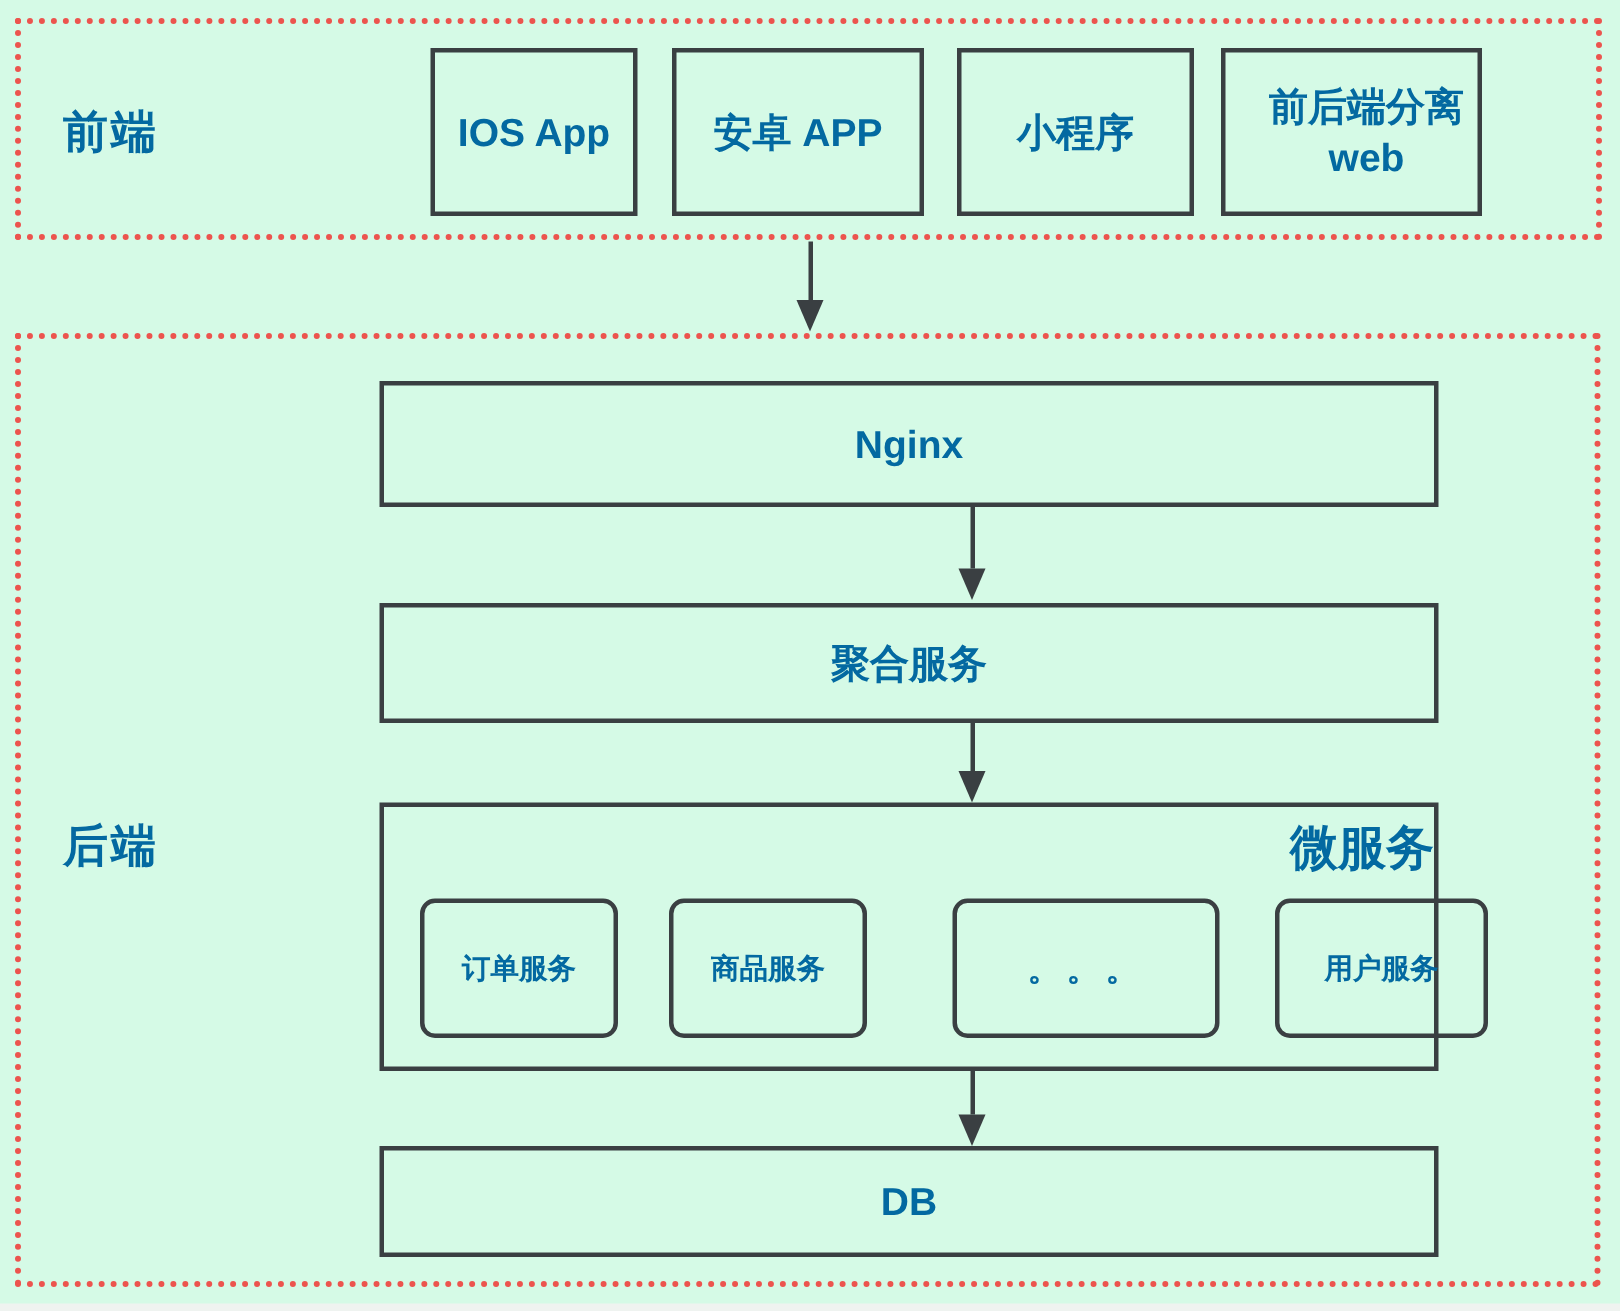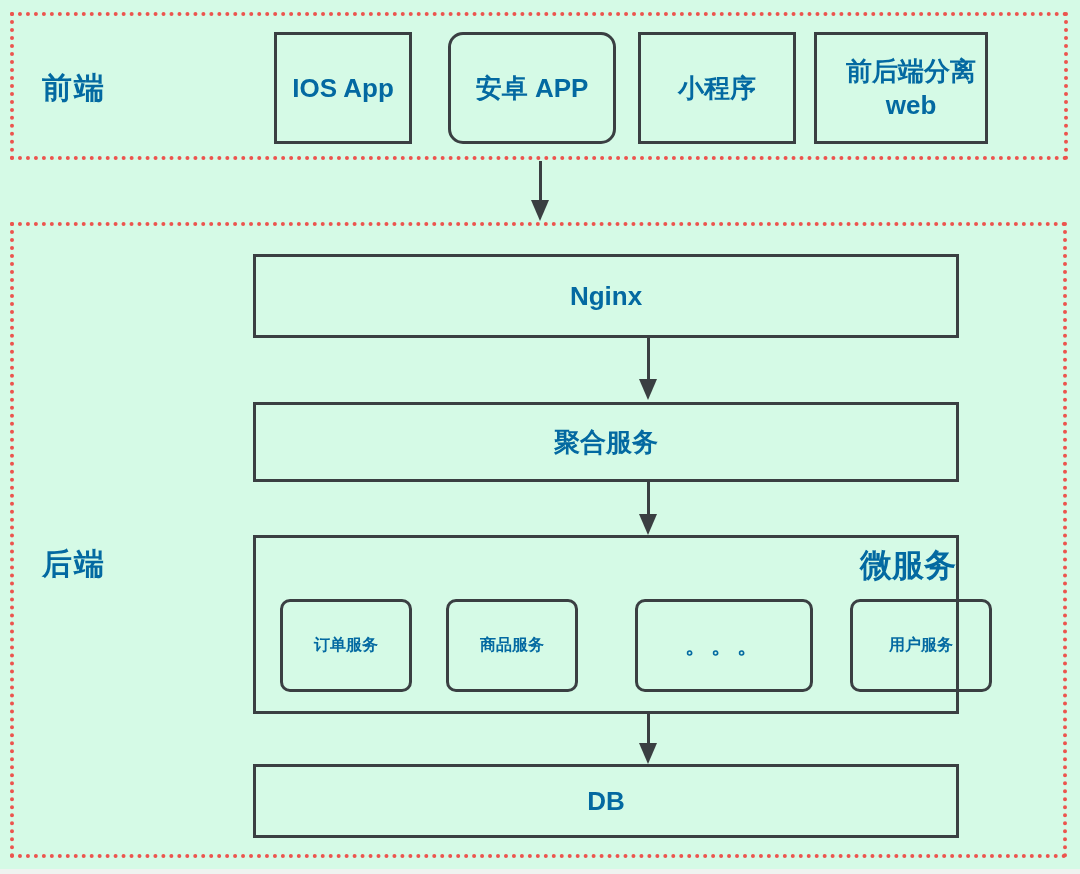--- a/index.html
+++ b/index.html
@@ -39,22 +39,22 @@
     box-sizing: border-box;
     display: flex;
     align-items: center;
     justify-content: center;
     text-align: center;
     font-size: 26px;
     font-weight: 600;
     line-height: 34px;
     padding: 0 8px;
   }
-  #fbox-0 { left: 260px; width: 138px; }
-  #fbox-1 { left: 434px; width: 168px; border-radius: 15px; }
+  #fbox-0 { left: 273px; width: 138px; }
+  #fbox-1 { left: 434px; width: 168px; }
   #fbox-2 { left: 624px; width: 158px; }
   #fbox-3 { left: 800px; width: 174px; padding-left: 28px; }
 
   
   .bigbox {
     position: absolute;
     left: 239px;
     width: 706px;
     border: 3px solid #3a3f42;
     box-sizing: border-box;
@@ -80,21 +80,21 @@
   .mbox {
     position: absolute;
     top: 61px;
     height: 93px;
     border: 3px solid #3a3f42;
     border-radius: 10px;
     box-sizing: border-box;
     display: flex;
     align-items: center;
     justify-content: center;
-    font-size: 16px;
+    font-size: 19px;
     font-weight: 600;
   }
   #mbox-0 { left: 24px;  width: 132px; }
   #mbox-1 { left: 190px; width: 132px; }
   #mbox-2 { left: 379px; width: 178px; font-size: 22px; letter-spacing: 4px; }
   #mbox-3 { left: 594px; width: 142px; }
 
   
   .arrow {
     position: absolute;

